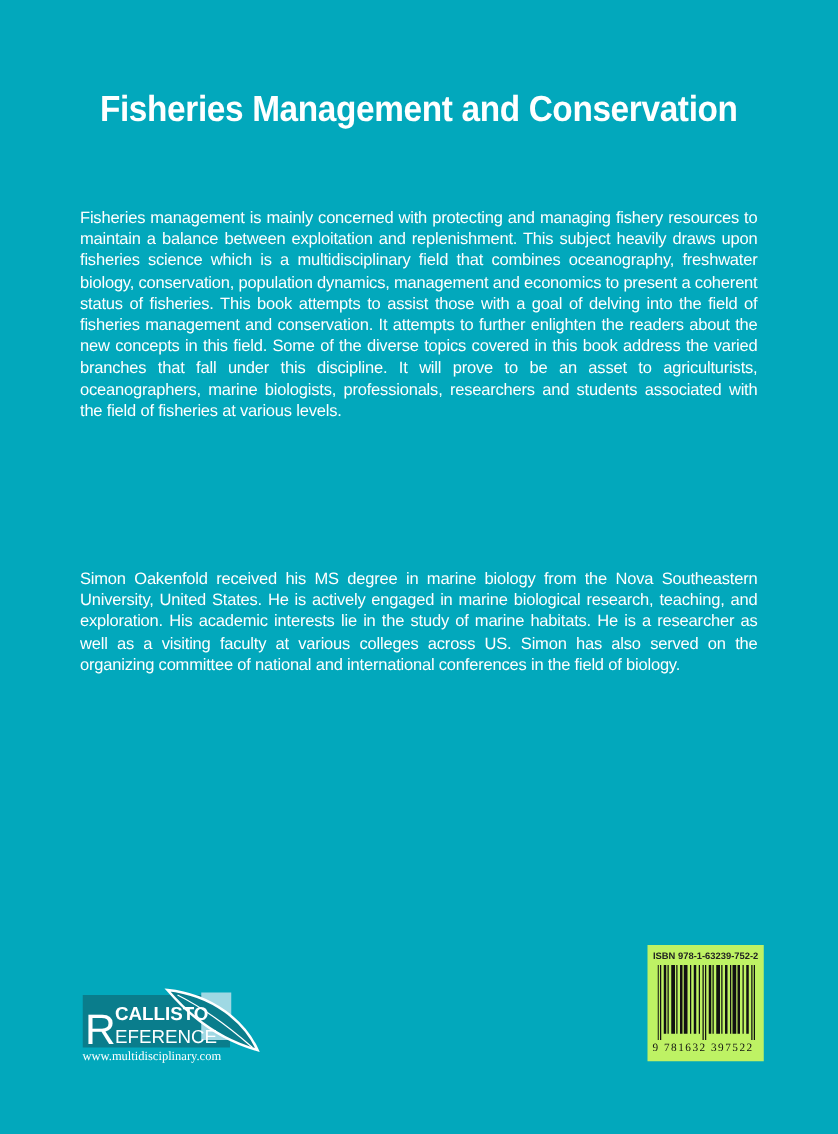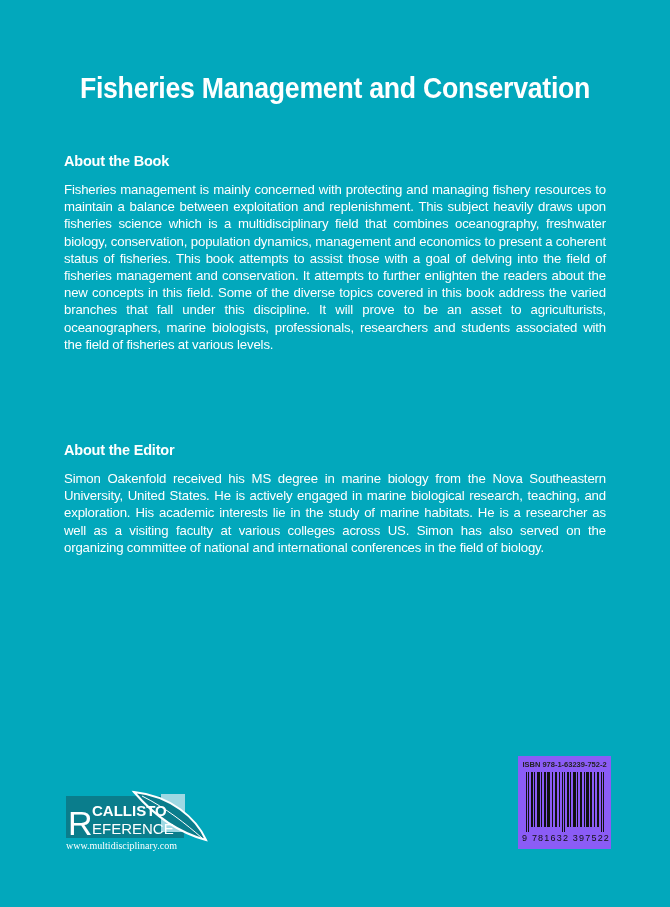--- a/index.html
+++ b/index.html
@@ -34,44 +34,42 @@
   #editor { top: 442px; }
 
   .logo { position: absolute; left: 66px; top: 790px; width: 150px; height: 55px; }
   .logo-url {
     position: absolute; left: 66px; top: 840px;
     font-family: "Liberation Serif", serif; font-size: 10px; color: #ffffff;
   }
 
   .isbn-box {
     position: absolute; left: 518px; top: 756px; width: 93px; height: 93px;
-    background: #8b5cf6; color: #111;
+    background: #bef264; color: #111;
   }
   .isbn-text {
     position: absolute; top: 4px; left: 0; width: 100%; text-align: center;
     font-size: 7.5px; font-weight: bold; color: #222;
   }
   .barcode { position: absolute; left: 8px; top: 16px; width: 78px; height: 60px; }
   .barcode-digits {
     position: absolute; left: 4px; top: 77px; width: 97px;
-    font-size: 9px; color: #111; letter-spacing: 1.2px; white-space: nowrap;
+    font-size: 9px; color: #111; letter-spacing: 1.2px; white-space: nowrap; font-family: Liberation Serif, serif;
   }
 </style>
 </head>
 <body>
 
 <div class="title">Fisheries Management and Conservation</div>
 
 <div class="section" id="book">
-  <h2>About the Book</h2>
   <p>Fisheries management is mainly concerned with protecting and managing fishery resources to maintain a balance between exploitation and replenishment. This subject heavily draws upon fisheries science which is a multidisciplinary field that combines oceanography, freshwater biology, conservation, population dynamics, management and economics to present a coherent status of fisheries. This book attempts to assist those with a goal of delving into the field of fisheries management and conservation. It attempts to further enlighten the readers about the new concepts in this field. Some of the diverse topics covered in this book address the varied branches that fall under this discipline. It will prove to be an asset to agriculturists, oceanographers, marine biologists, professionals, researchers and students associated with the field of fisheries at various levels.</p>
 </div>
 
 <div class="section" id="editor">
-  <h2>About the Editor</h2>
   <p>Simon Oakenfold received his MS degree in marine biology from the Nova Southeastern University, United States. He is actively engaged in marine biological research, teaching, and exploration. His academic interests lie in the study of marine habitats. He is a researcher as well as a visiting faculty at various colleges across US. Simon has also served on the organizing committee of national and international conferences in the field of biology.</p>
 </div>
 
 <svg class="logo" viewBox="0 0 150 55">
   <rect x="0" y="6" width="118" height="42" fill="#0a7d8c"></rect>
   <rect x="95" y="4" width="24" height="38" fill="#9fd8e3"></rect>
   <path d="M68 2 C105 6 130 28 140 50 C118 44 92 30 68 2 Z" fill="#0a7d8c" stroke="#ffffff" stroke-width="2"></path>
   <path d="M76 6 C100 18 120 34 136 48" stroke="#ffffff" stroke-width="1" fill="none"></path>
   <text x="2" y="45" font-family="Liberation Sans, sans-serif" font-size="34" fill="#ffffff">R</text>
   <text x="26" y="26" font-family="Liberation Sans, sans-serif" font-weight="bold" font-size="15" fill="#ffffff">CALLISTO</text>

